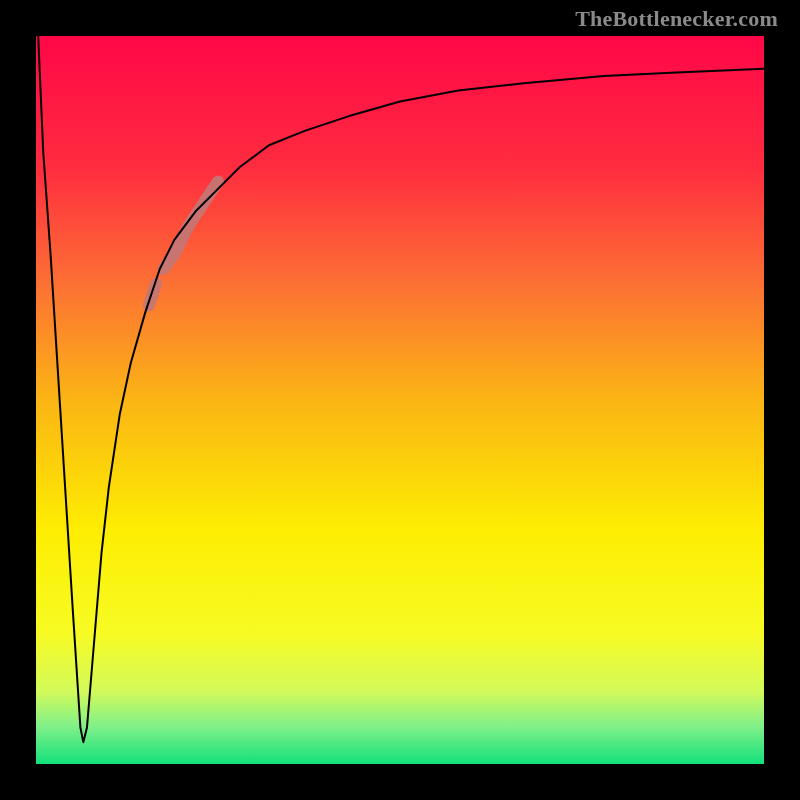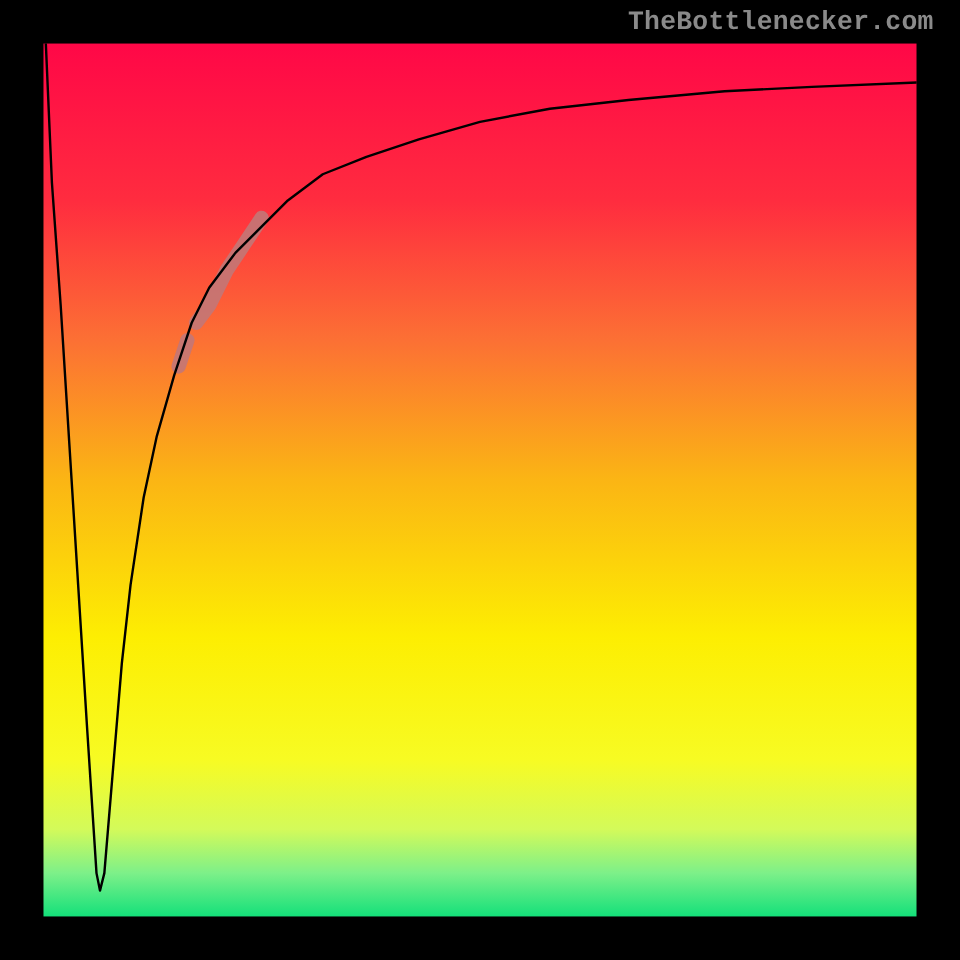--- a/index.html
+++ b/index.html
@@ -26,21 +26,21 @@
   }
   .plot-area svg {
     display: block;
     width: 728px;
     height: 728px;
   }
   .watermark {
     position: absolute;
     top: 6px;
     right: 22px;
-    font-family: Liberation Mono, monospace;
+    font-family: Liberation Serif, serif;
     font-size: 22px;
     font-weight: 600;
     color: #8a8a8a;
     letter-spacing: 0.2px;
     user-select: none;
   }
 </style>
 </head>
 <body>
 

